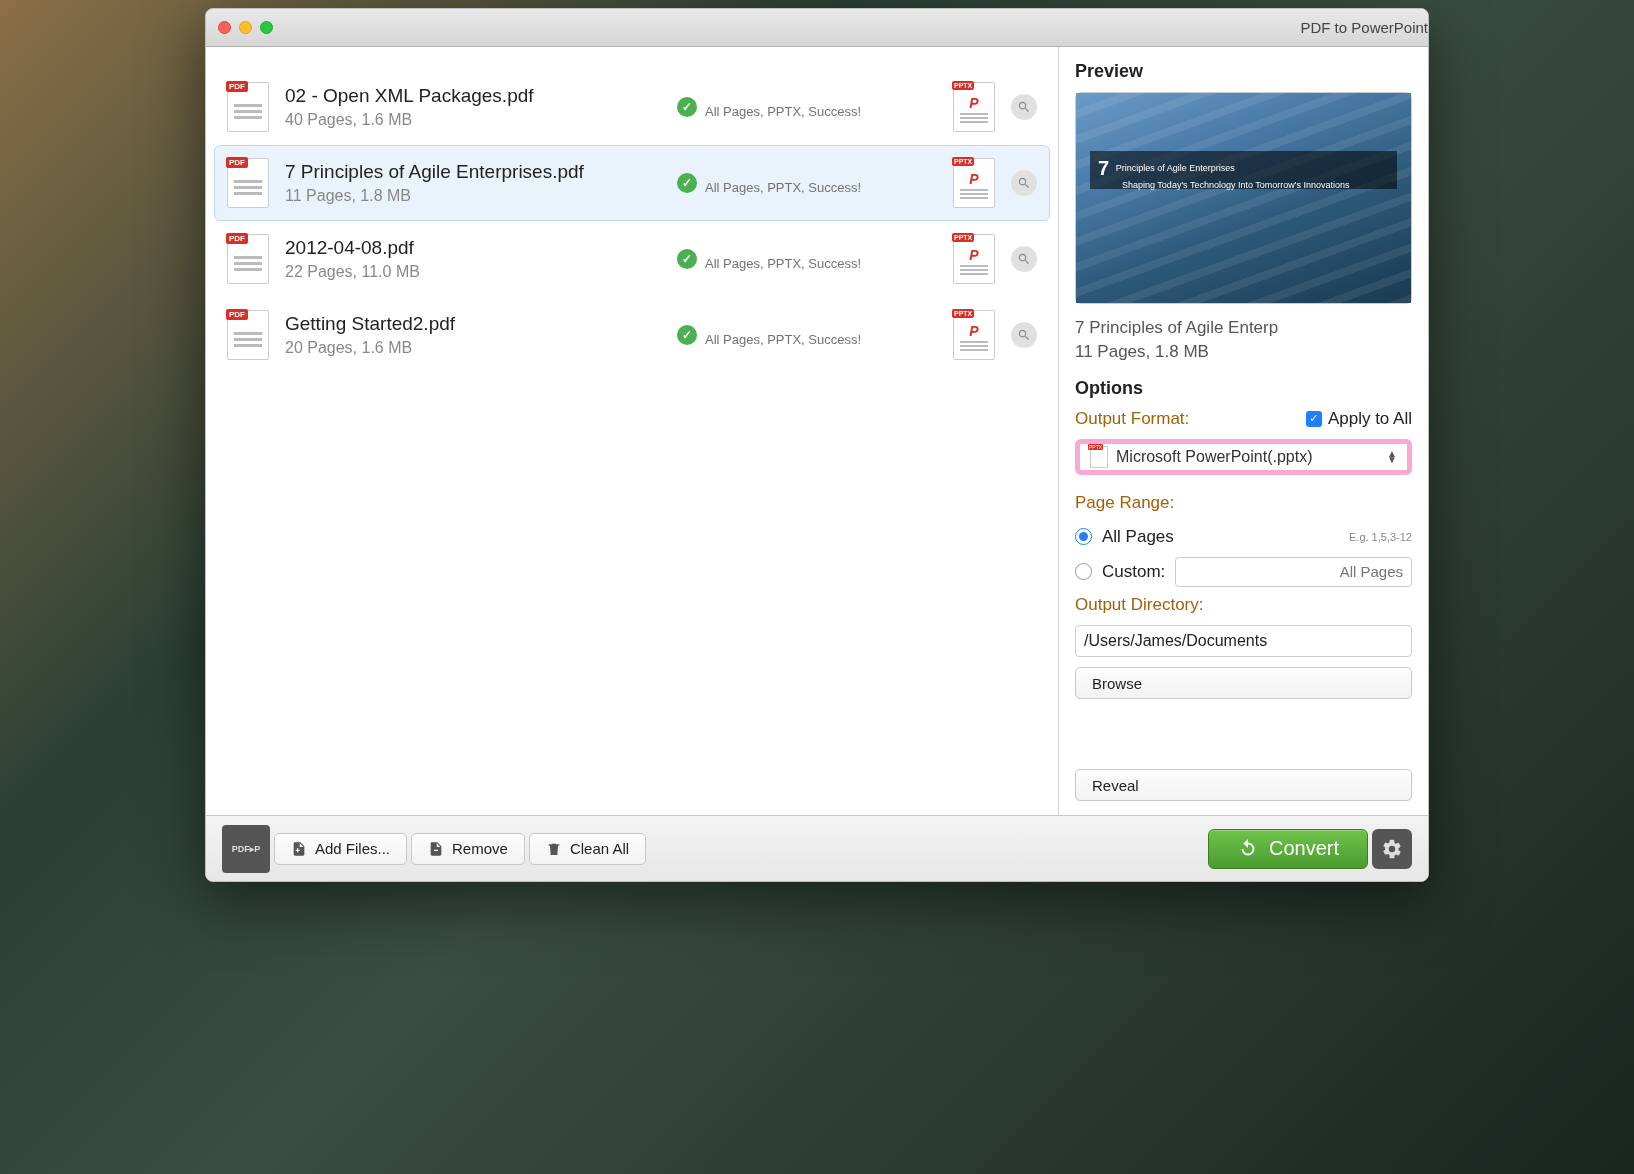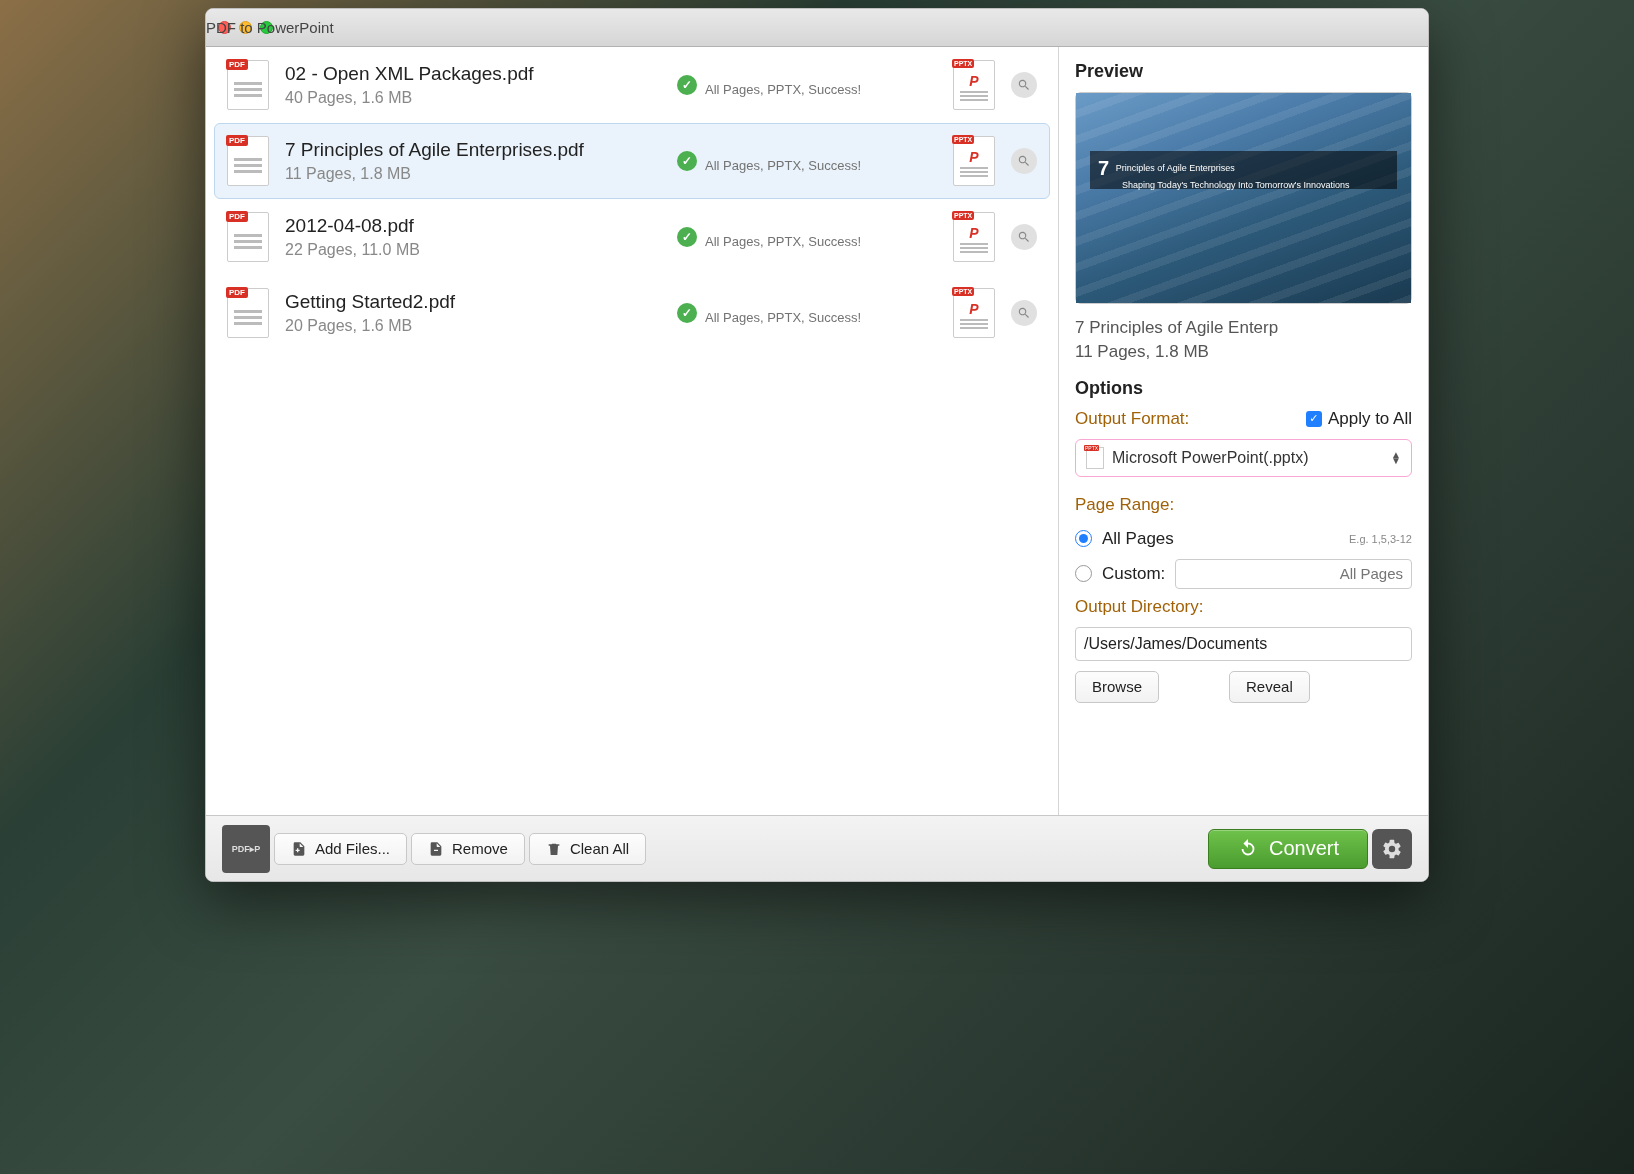--- a/index.html
+++ b/index.html
@@ -30,23 +30,23 @@
     display: flex;
     align-items: center;
     position: relative;
     flex-shrink: 0;
   }
   .traffic-lights { display: flex; gap: 8px; padding-left: 12px; }
   .tl { width: 13px; height: 13px; border-radius: 50%; }
   .tl.red { background: #ff5f56; border: 1px solid #e0443e; }
   .tl.yellow { background: #ffbd2e; border: 1px solid #dea123; }
   .tl.green { background: #27c93f; border: 1px solid #1aab29; }
-  .title { position: absolute; left: 0; right: 0; text-align: left; font-size: 15px; color: #444; pointer-events: none; }
+  .title { position: absolute; left: 0; right: 0; text-align: right; font-size: 15px; color: #444; pointer-events: none; }
   .body { flex: 1; display: flex; min-height: 0; }
-  .filelist { flex: 1; overflow: auto; padding: 0 8px; }
+  .filelist { flex: 1; overflow: auto; padding: 22px 8px; }
   .row {
     display: flex; align-items: center; gap: 16px;
     padding: 12px 12px;
     border-radius: 6px;
     border: 1px solid transparent;
   }
   .row.selected { background: #eaf3fb; border: 1px solid #bcd7ee; }
   .pdf-icon {
     width: 42px; height: 50px; background: #fff; border: 1px solid #ccc;
     position: relative; border-radius: 2px;
@@ -94,21 +94,21 @@
     position:absolute; left:14px; right:14px; top:58px; height:38px;
     background: rgba(0,0,0,0.55); color:#fff; font-size:9px; padding:6px 8px;
   }
   .preview-img .seven { font-size:20px; font-weight:bold; display:inline-block; margin-right:4px; vertical-align:middle;}
   .preview-meta { font-size: 17px; color:#555; line-height:1.4; margin-bottom: 14px; }
   .opt-row { display:flex; align-items:center; justify-content:space-between; margin-bottom:10px; }
   .label { font-size: 17px; color:#a16207; }
   .checkbox { display:flex; align-items:center; gap:6px; font-size:17px; color:#222; cursor:pointer; }
   .cb-box { width:16px; height:16px; border-radius:3px; background:#1f7fff; display:flex; align-items:center; justify-content:center; color:#fff; font-size:11px; }
   .select {
-    width:100%; height:38px; background:#fff; border:1px solid #f9a8d4; border-radius:6px;
+    width:100%; height:38px; background:#fff; border:5px solid #f9a8d4; border-radius:6px;
     display:flex; align-items:center; padding:0 10px; gap:8px; font-size:16px; color:#333;
     margin-bottom: 18px; cursor:pointer; position:relative;
   }
   .select .arrows { margin-left:auto; display:flex; flex-direction:column; line-height:6px; color:#555; font-size:10px;}
   .mini-pptx { width:18px; height:22px; background:#fff; border:1px solid #ccc; position:relative;}
   .mini-pptx::before { content:"PPTX"; position:absolute; top:-3px; left:-3px; font-size:5px; background:#d93025; color:#fff; padding:0 1px; border-radius:1px;}
   .radio-row { display:flex; align-items:center; gap:10px; margin-bottom:10px; font-size:17px; color:#222;}
   .radio { width:17px; height:17px; border-radius:50%; border:1px solid #999; display:flex; align-items:center; justify-content:center; }
   .radio.checked { border-color:#1f7fff; }
   .radio.checked::after { content:""; width:9px; height:9px; border-radius:50%; background:#1f7fff; }
@@ -119,21 +119,21 @@
   }
   .path-input {
     width:100%; height:34px; border:1px solid #ccc; border-radius:4px; padding:0 8px;
     font-size:16px; color:#222; background:#fff; margin-bottom:10px;
   }
   .btn {
     height:32px; padding:0 16px; background:linear-gradient(#fdfdfd,#f2f2f2);
     border:1px solid #c8c8c8; border-radius:5px; font-size:15px; color:#222; cursor:pointer;
     display:inline-flex; align-items:center; gap:8px;
   }
-  .btn-row { display:flex; gap:70px; }
+  .btn-row { display:flex; gap:70px;flex-direction:column; }
   .footer {
     height: 66px; background: linear-gradient(#f3f3f3, #e7e7e7);
     border-top:1px solid #c8c8c8; display:flex; align-items:center; padding:0 16px; gap:4px;
     flex-shrink:0;
   }
   .footer .app-icon {
     width:48px; height:48px; background:#555; border-radius:4px;
     display:flex; align-items:center; justify-content:center; color:#ddd; font-size:9px; font-weight:bold;
   }
   .footer .spacer { flex:1; }

